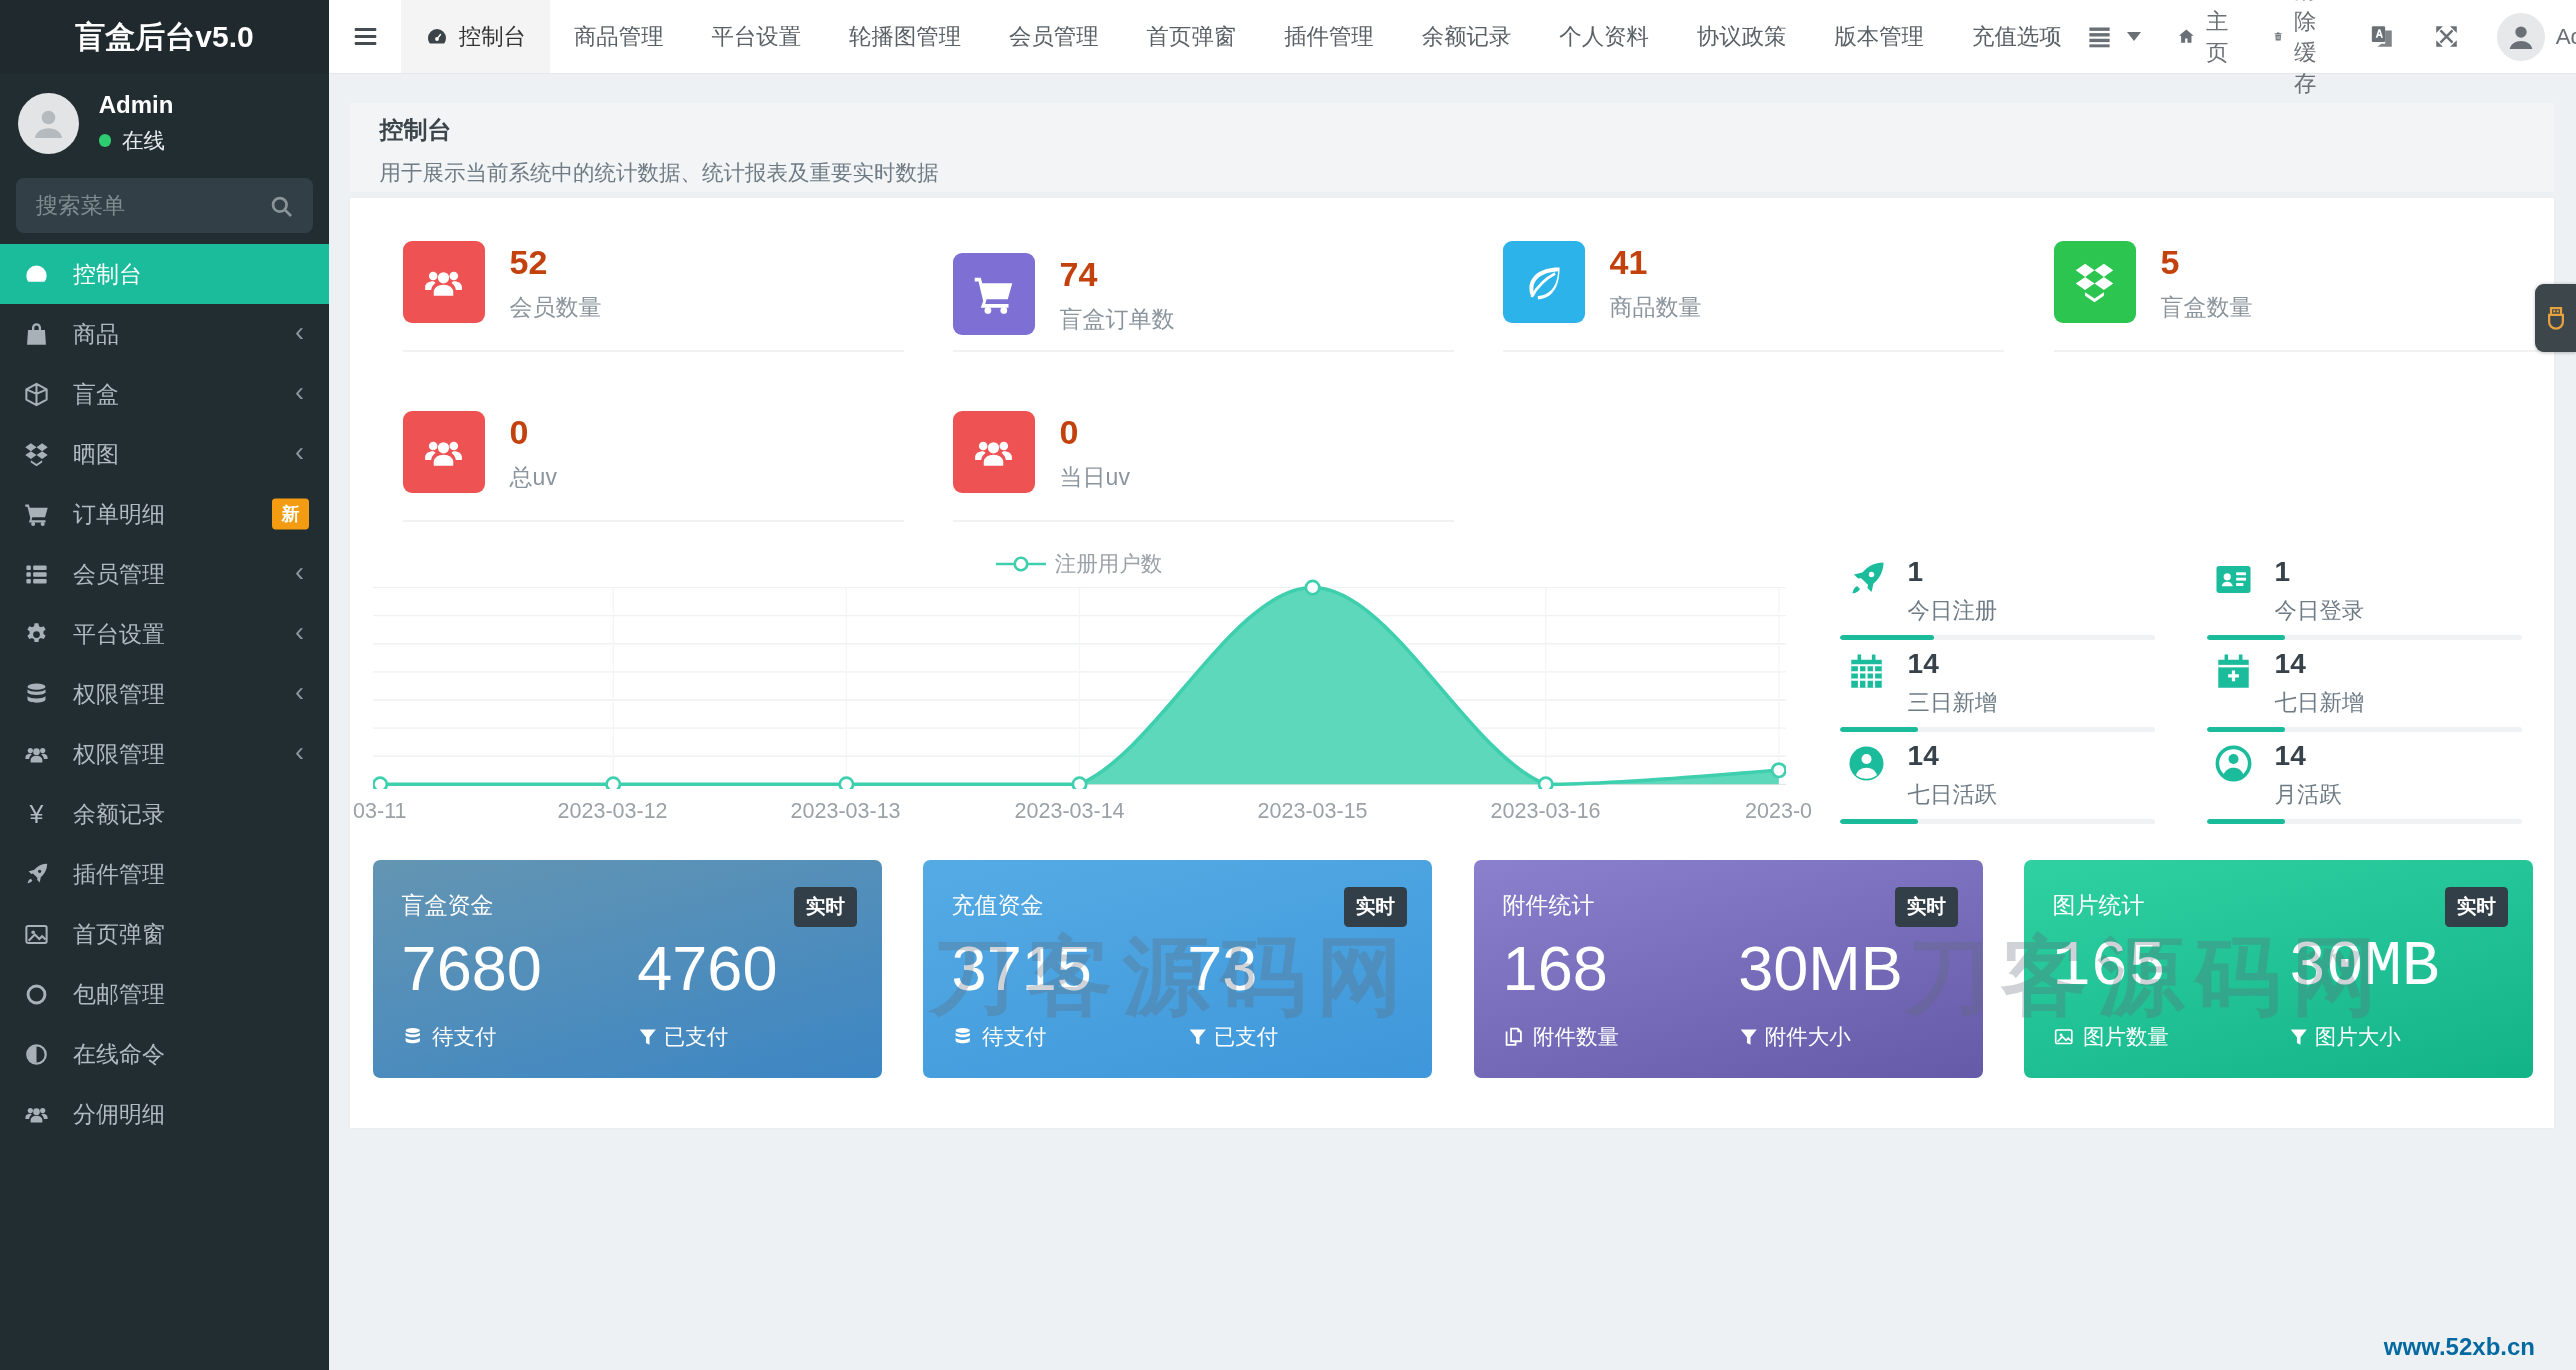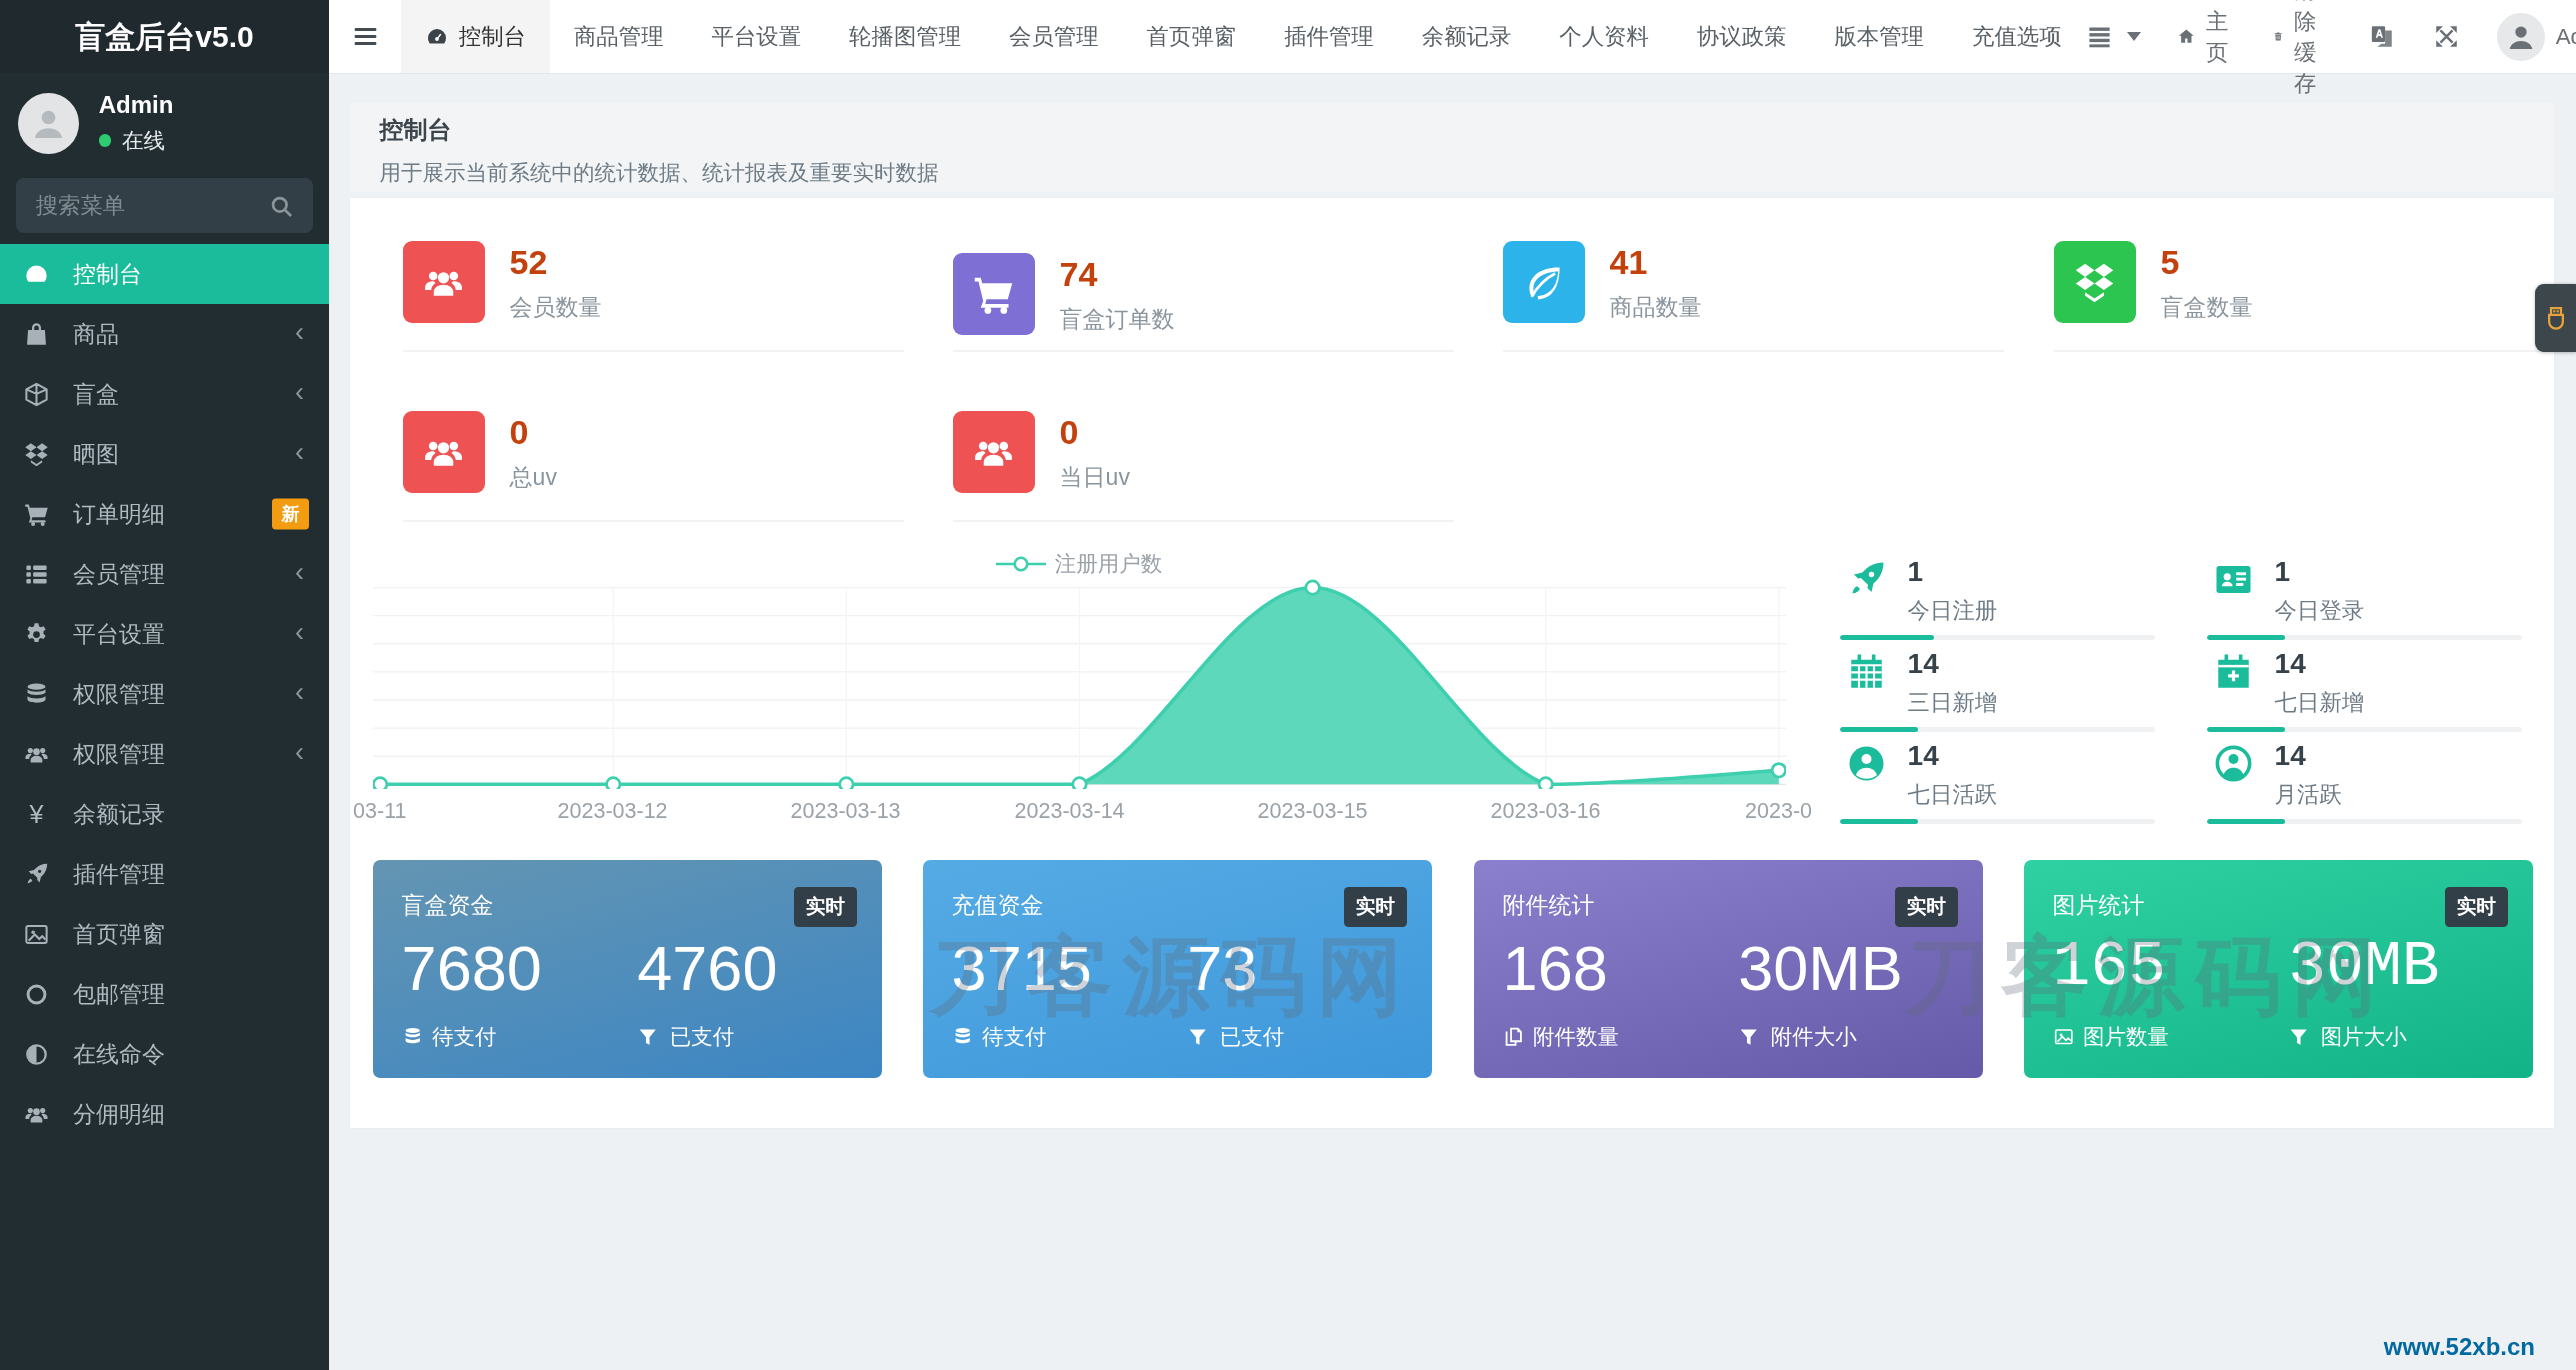--- a/index.html
+++ b/index.html
@@ -76,21 +76,21 @@
   .mini-bar{position:absolute;left:0;top:79px;width:315px;height:5.4px;background:#f0f1f2;border-radius:2.7px;overflow:hidden;}
   .mini-bar i{display:block;height:100%;background:#1abc9c;border-radius:2.7px;}
 
   
   .fund{position:absolute;width:509px;height:218px;border-radius:7.2px;color:#fff;overflow:hidden;}
   .f-title{position:absolute;left:29px;top:30px;font-size:23px;}
   .f-badge{position:absolute;right:25px;top:27px;background:#333f48;color:#fff;font-size:19.7px;font-weight:bold;padding:6.3px 11.6px;border-radius:4.5px;}
   .f-numL{position:absolute;left:29px;top:72px;font-size:63px;}
   .f-numR{position:absolute;left:52%;top:72px;font-size:63px;}
   .f-subL{position:absolute;left:29px;bottom:27px;font-size:21.5px;display:flex;align-items:center;gap:9px;}
-  .f-subR{position:absolute;left:52%;bottom:27px;font-size:21.5px;display:flex;align-items:center;gap:11px;}
+  .f-subR{position:absolute;left:52%;bottom:27px;font-size:21.5px;display:flex;align-items:center;gap:5px;}
   .f-subL .ic,.f-subR .ic{width:21.5px;height:21.5px;color:#fff;}
 
   .wm{position:absolute;z-index:6;pointer-events:none;font-size:86px;font-weight:bold;letter-spacing:10.7px;
       color:rgba(95,105,118,0.30);white-space:nowrap;}
   .sitewm{position:absolute;right:41px;bottom:9px;font-size:24px;font-weight:bold;color:#0369a1;}
 
   .usbtab{position:absolute;right:0;top:211px;width:41px;height:68px;background:#3d464b;border-radius:9px 0 0 9px;
       display:flex;align-items:center;justify-content:center;color:#e7a23c;cursor:pointer;z-index:8;box-shadow:0 0.9px 3.6px rgba(0,0,0,.25);}
 </style>
 </head>

